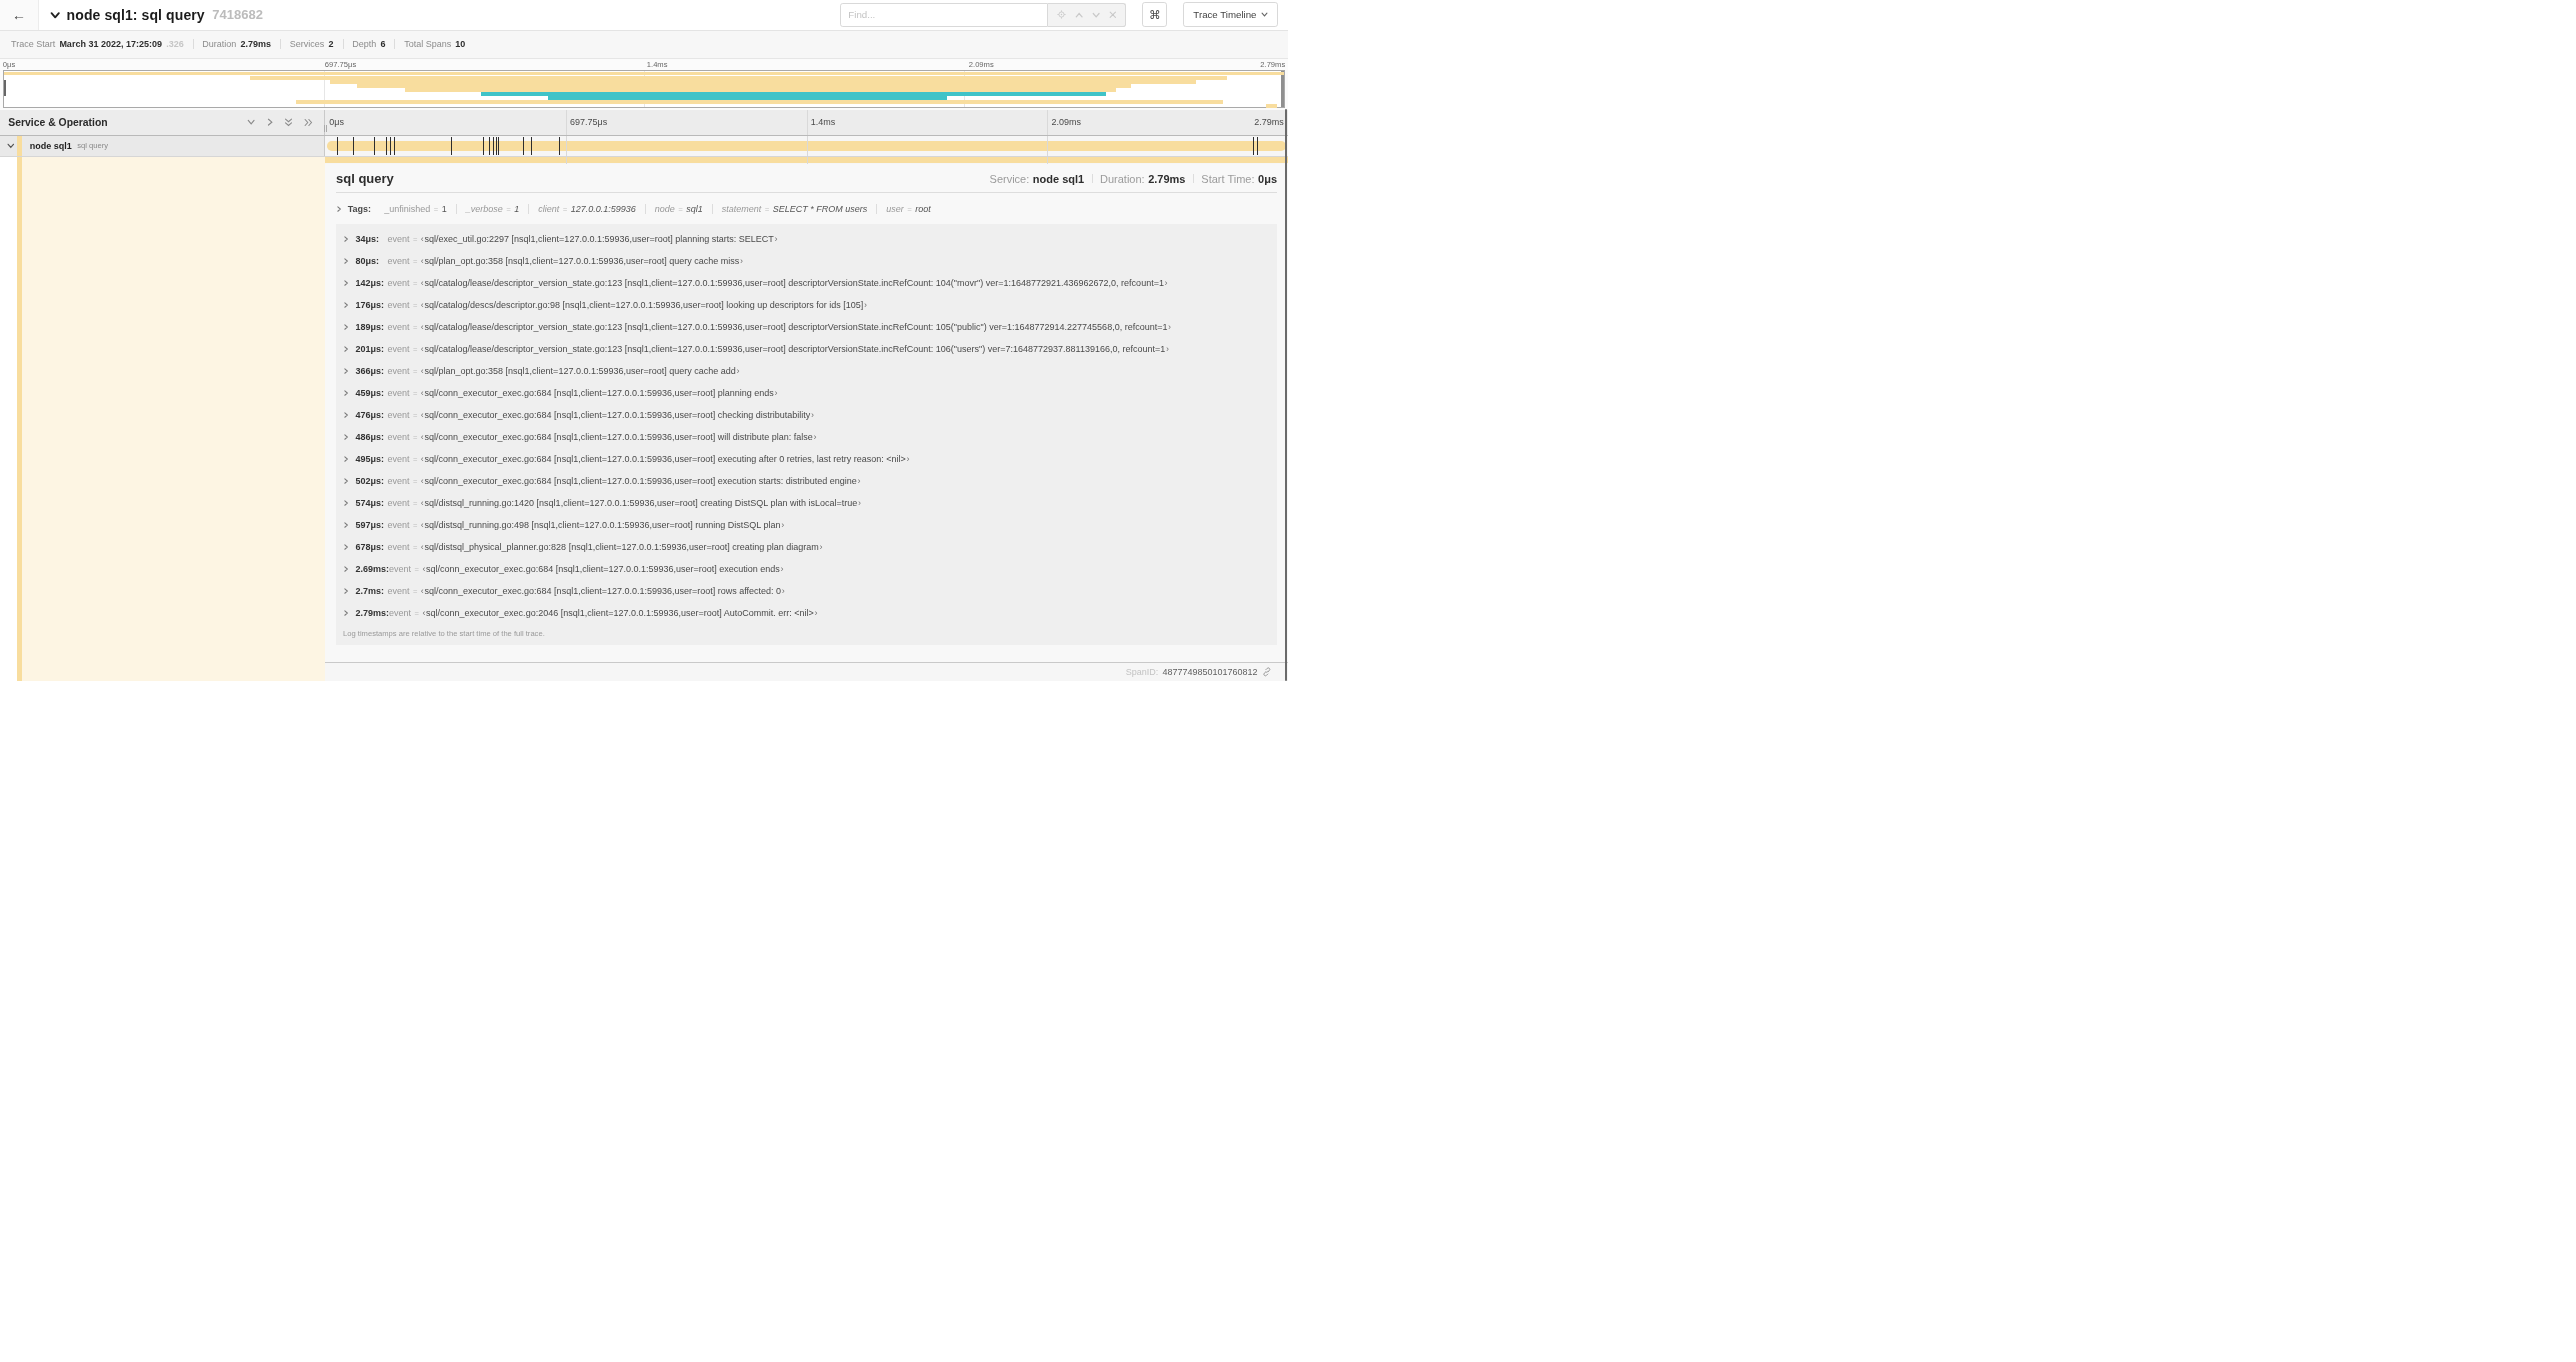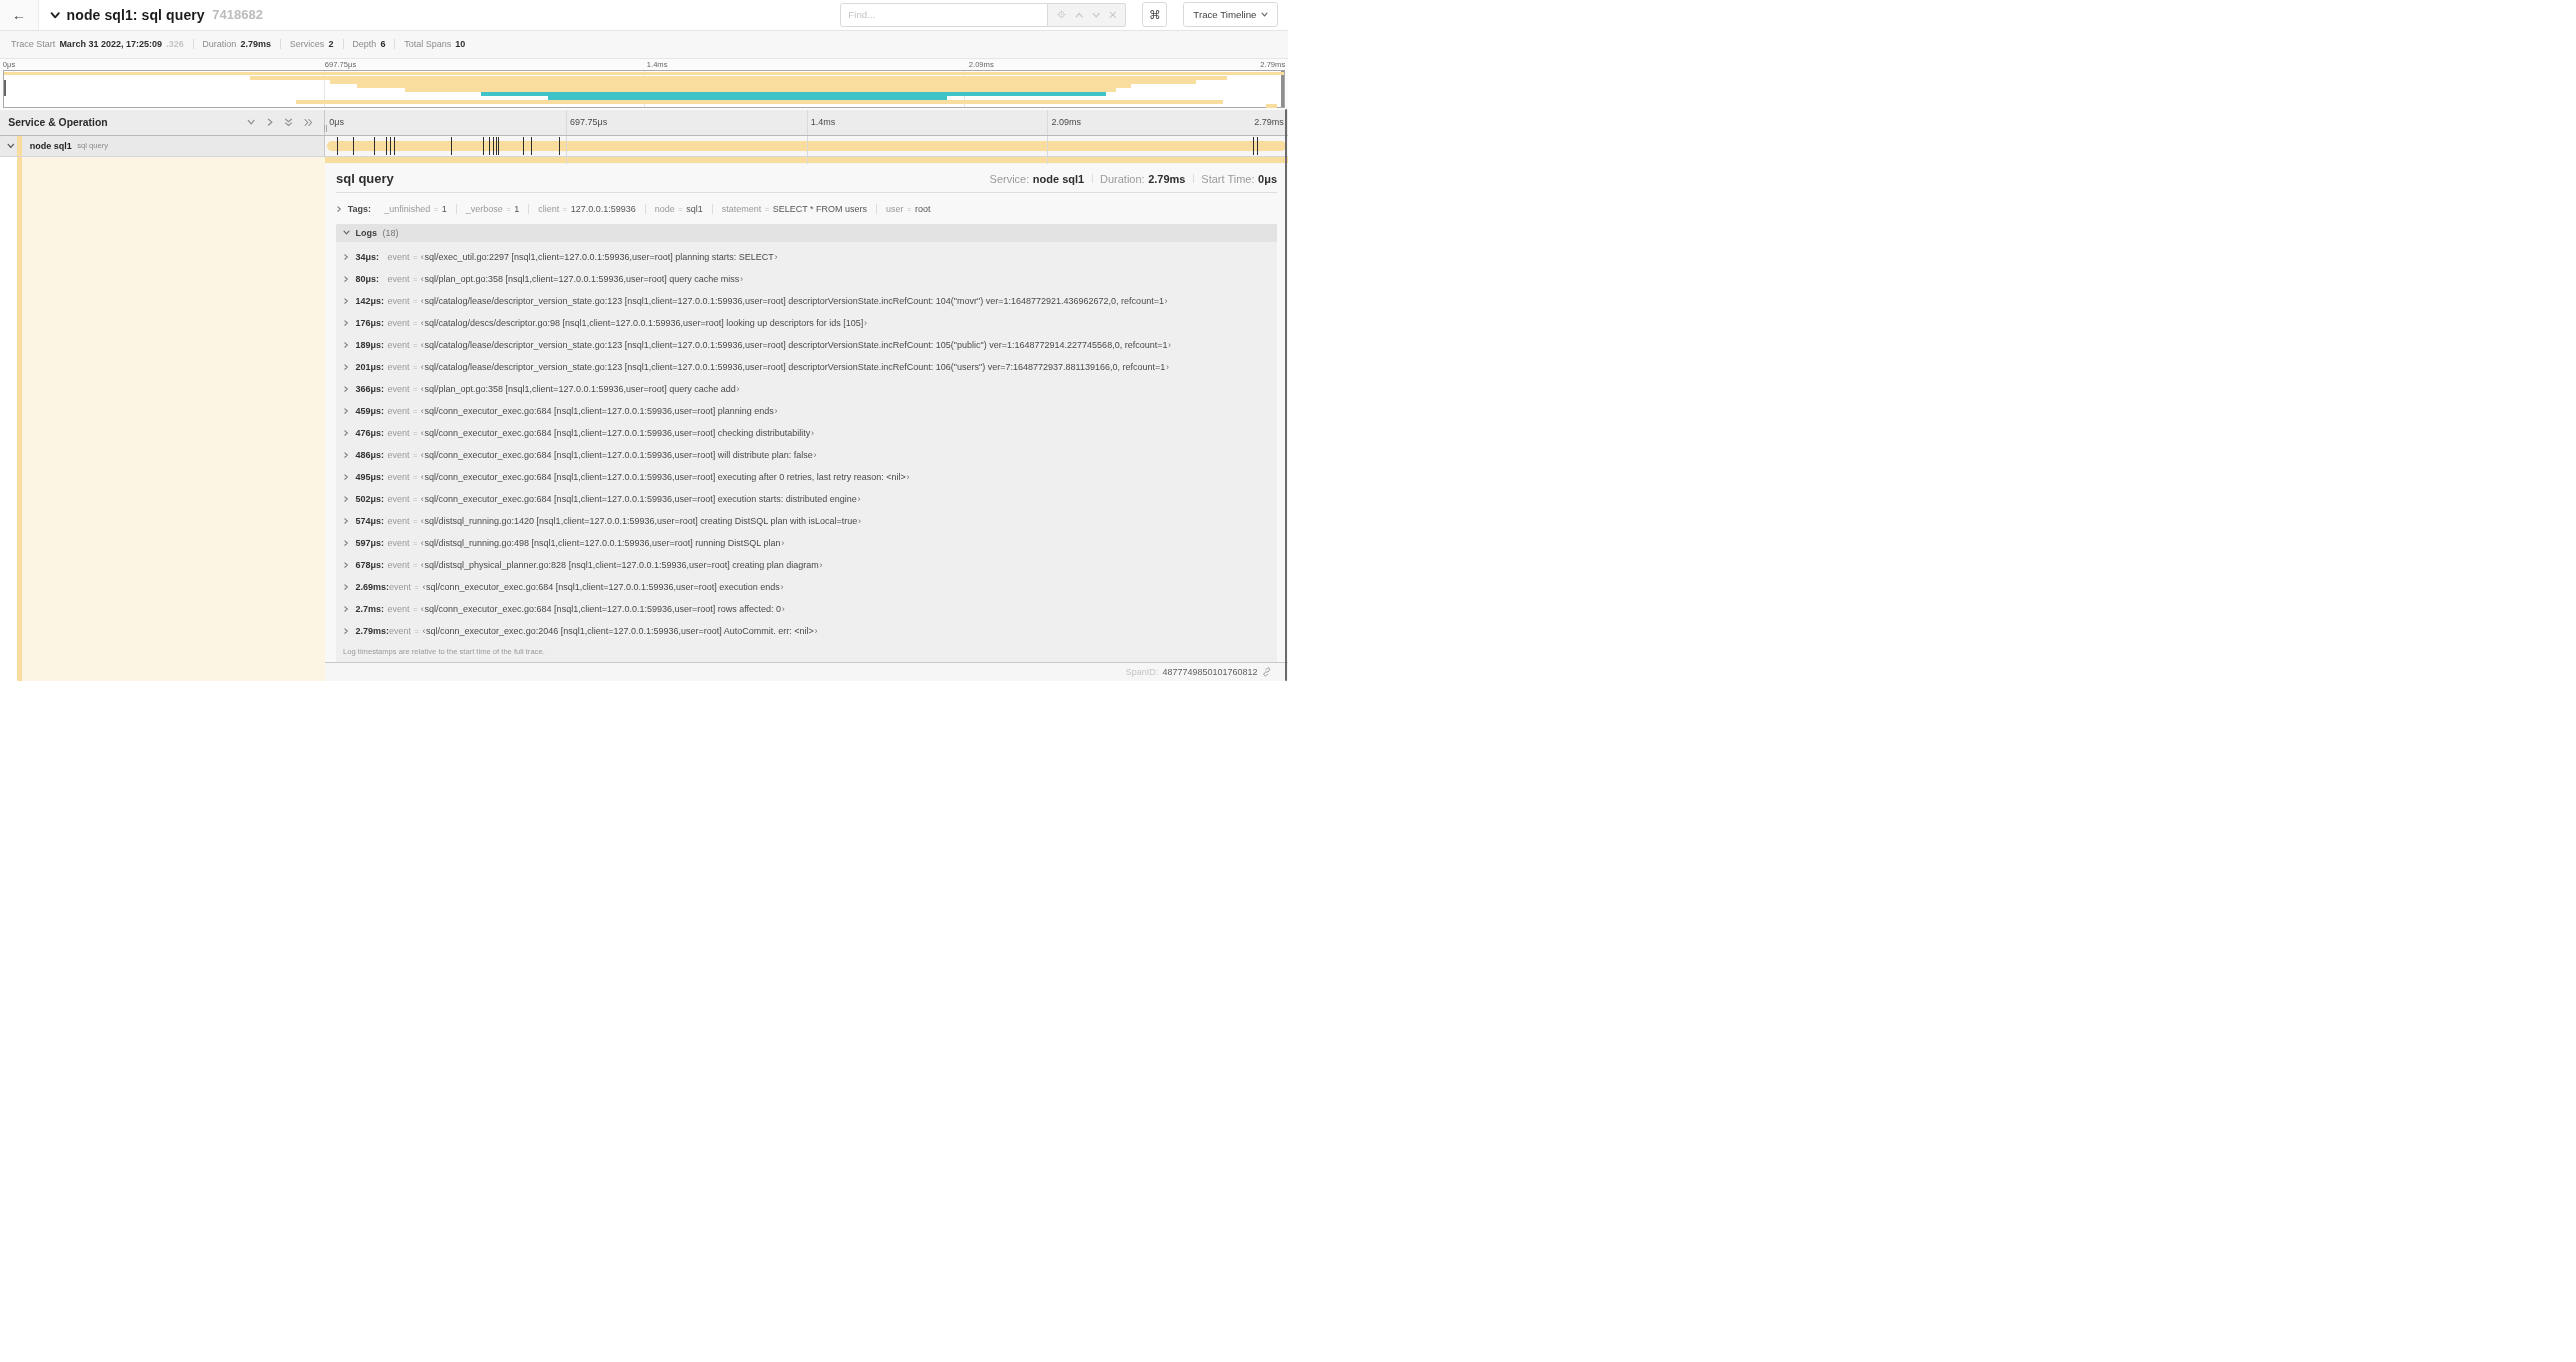--- a/index.html
+++ b/index.html
@@ -86,21 +86,21 @@
   .meta { display:flex; align-items:center; font-size:11px; }
   .meta-item { display:flex; align-items:baseline; gap:3.5px; }
   .meta-item .lbl { color:#9b9b9b; }
   .meta-item .val { color:#2e2e2e; font-weight:700; }
   .meta-sep { width:0.7px; height:9.7px; background:#ddd; margin:0 7.6px; align-self:center; }
   .detail-divider { border-bottom:0.7px solid #ddd; margin-top:6.2px; }
   .tags-row { margin-top:5.5px; height:21px; display:flex; align-items:center; }
   .tags-row .chev { color:#777; display:flex; }
   .tags-label { font-size:9px; font-weight:700; color:#4a4a4a; margin:0 4.2px 0 5.5px; }
   .tag-item { display:flex; align-items:center; padding:0 9px; font-size:9px; }
-  .tag-item + .tag-item { border-left:0.7px solid #ddd; }
+  .tag-item + .tag-item { border-left:0.7px solid #ddd;font-style:italic; }
   .tag-item .k { color:#999; }
   .tag-item .eq { color:#c0c0c0; margin:0 3.5px; font-size:7.6px; }
   .tag-item .v { color:#555; }
   .logs-block { margin-top:4.2px; }
   .logs-header { height:18px; background:#e3e3e3; display:flex; align-items:center; gap:5.5px; padding-left:7px; cursor:pointer; }
   .logs-header .chev { color:#666; display:flex; }
   .logs-title { font-size:9px; font-weight:700; color:#3f3f3f; }
   .logs-count { font-size:9px; color:#777; }
   .logs-list { background:#efefef; padding-top:4.2px; }
   .log-row { height:22px; display:flex; align-items:center; padding-left:7px; font-size:9px; }
@@ -385,29 +385,20 @@
               <span class="v">SELECT * FROM users</span>
             </span>
             <span class="tag-item">
               <span class="k">user</span>
               <span class="eq">=</span>
               <span class="v">root</span>
             </span>
           </span>
       </div>
       <div class="logs-block">
-        <div class="logs-header">
-          <span class="chev">
-              <svg width="7" height="7" viewBox="0 0 10 10">
-                <path d="M1.5 3 L5 7 L8.5 3" fill="none" stroke="currentColor" stroke-width="1.7" stroke-linecap="round"></path>
-              </svg>
-            </span>
-          <span class="logs-title">Logs</span>
-          <span class="logs-count">(18)</span>
-        </div>
         <div class="logs-list">
             <div class="log-row">
               <span class="chev">
                 <svg width="6.2" height="6.2" viewBox="0 0 10 10">
                   <path d="M3 1.5 L7 5 L3 8.5" fill="none" stroke="currentColor" stroke-width="1.7" stroke-linecap="round"></path>
                 </svg>
               </span>
               <span class="log-time">34μs:</span>
               <span class="log-field">event</span>
               <span class="log-eq">=</span>

